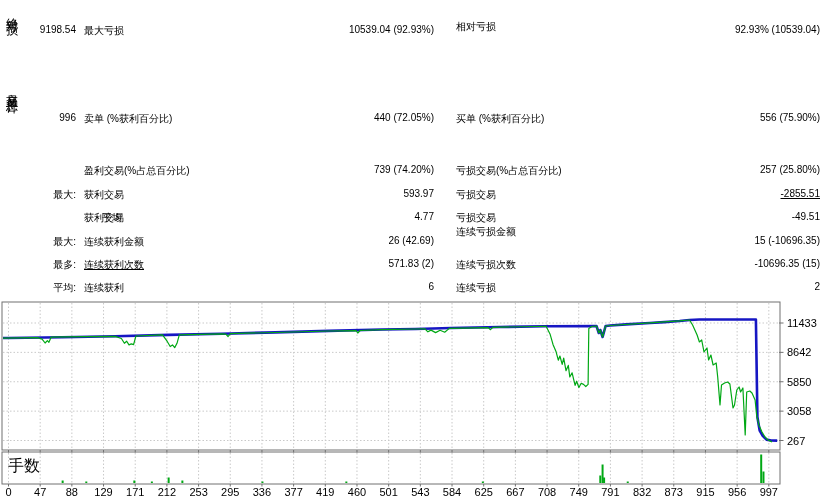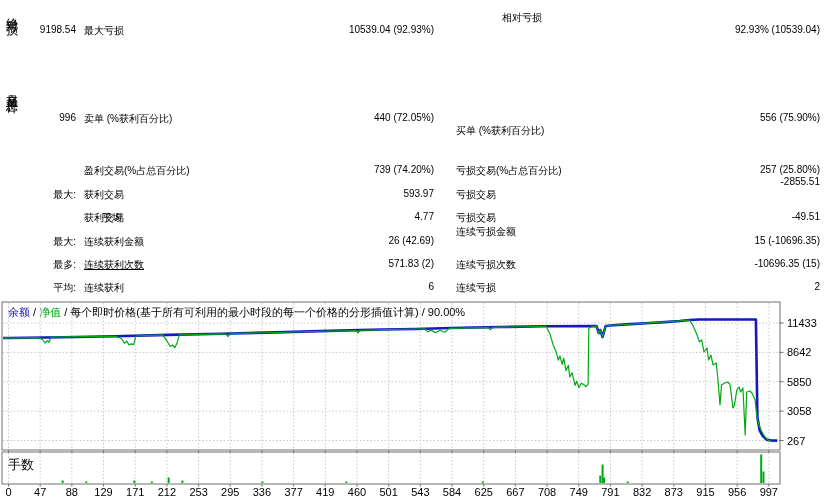--- a/index.html
+++ b/index.html
@@ -7,52 +7,52 @@
           font-family:"Liberation Sans","DejaVu Sans",sans-serif;color:#000;}
   .vlabel{position:absolute;left:3px;width:16px;writing-mode:vertical-rl;text-orientation:upright;
           font-size:12px;letter-spacing:2px;line-height:14px;}
   .cell{position:absolute;height:16px;font-size:10px;white-space:nowrap;}
   .ca{left:0;width:76px;text-align:right;}
   .cb{left:84px;}
   .cc{left:136px;width:298px;text-align:right;}
   .cd{left:456px;}
   .ce{left:556px;width:264px;text-align:right;}
   #legend{position:absolute;left:8px;top:305px;font-size:11px;white-space:nowrap;}
-  #lots-label{position:absolute;left:8px;top:456px;font-size:13px;}
+  #lots-label{position:absolute;left:8px;top:456px;font-size:16px;}
   #chart-svg{position:absolute;left:0;top:300px;}
   text{font-family:"Liberation Sans","DejaVu Sans",sans-serif;}
 </style>
 </head>
 <body>
 
 <div id="screen">
 
   <div class="vlabel" style="top:8px">绝对亏损</div>
   <div class="vlabel" style="top:84px">交易单总计</div>
 
   <div id="stats">
       <div class="cell ca" style="top: 24px;">9198.54</div>
       <div class="cell cb" style="top: 24px;">最大亏损</div>
       <div class="cell cc" style="top: 24px;">10539.04 (92.93%)</div>
-      <div class="cell cd" style="top: 11px; margin-left: 46px;">相对亏损</div>
+      <div class="cell cd" style="top: 20px;">相对亏损</div>
       <div class="cell ce" style="top: 24px;">92.93% (10539.04)</div>
       <div class="cell ca" style="top: 112px;">996</div>
       <div class="cell cb" style="top: 112px;">卖单 (%获利百分比)</div>
       <div class="cell cc" style="top: 112px;">440 (72.05%)</div>
-      <div class="cell cd" style="top: 124px;">买单 (%获利百分比)</div>
+      <div class="cell cd" style="top: 112px;">买单 (%获利百分比)</div>
       <div class="cell ce" style="top: 112px;">556 (75.90%)</div>
       <div class="cell cb" style="top: 164px;">盈利交易(%占总百分比)</div>
       <div class="cell cc" style="top: 164px;">739 (74.20%)</div>
       <div class="cell cd" style="top: 164px;">亏损交易(%占总百分比)</div>
       <div class="cell ce" style="top: 164px;">257 (25.80%)</div>
       <div class="cell ca" style="top: 188px;">最大:</div>
       <div class="cell cb" style="top: 188px;">获利交易</div>
       <div class="cell cc" style="top: 188px;">593.97</div>
       <div class="cell cd" style="top: 188px;">亏损交易</div>
-      <div class="cell ce" style="top: 176px;">-2855.51</div>
+      <div class="cell ce" style="top: 188px; text-decoration: underline;">-2855.51</div>
       <div class="cell ca" style="top: 211px; padding-left: 46px;">平均</div>
       <div class="cell cb" style="top: 211px;">获利交易</div>
       <div class="cell cc" style="top: 211px;">4.77</div>
       <div class="cell cd" style="top: 211px;">亏损交易</div>
       <div class="cell ce" style="top: 211px;">-49.51</div>
       <div class="cell ca" style="top: 235px;">最大:</div>
       <div class="cell cb" style="top: 235px;">连续获利金额</div>
       <div class="cell cc" style="top: 235px;">26 (42.69)</div>
       <div class="cell cd" style="top: 225px;">连续亏损金额</div>
       <div class="cell ce" style="top: 235px;">15 (-10696.35)</div>
@@ -61,21 +61,20 @@
       <div class="cell cc" style="top: 258px;">571.83 (2)</div>
       <div class="cell cd" style="top: 258px;">连续亏损次数</div>
       <div class="cell ce" style="top: 258px;">-10696.35 (15)</div>
       <div class="cell ca" style="top: 281px;">平均:</div>
       <div class="cell cb" style="top: 281px;">连续获利</div>
       <div class="cell cc" style="top: 281px;">6</div>
       <div class="cell cd" style="top: 281px;">连续亏损</div>
       <div class="cell ce" style="top: 281px;">2</div>
     </div>
 
-  <div id="legend"><span style="color: rgb(22, 22, 195);">余额</span><span style="color: rgb(0, 0, 0);"> / </span><span style="color: rgb(0, 168, 20);">净值</span><span style="color: rgb(0, 0, 0);"> / 每个即时价格(基于所有可利用的最小时段的每一个价格的分形插值计算) / 90.00%</span></div>
   <div id="lots-label">手数</div>
 
   <svg id="chart-svg" width="832" height="200" viewBox="0 0 832 200">
     <defs>
       <clipPath id="mainclip">
           <rect x="3" y="3" width="776" height="146"></rect>
         </clipPath>
       <clipPath id="subclip">
           <rect x="3" y="153" width="776" height="30"></rect>
         </clipPath>

